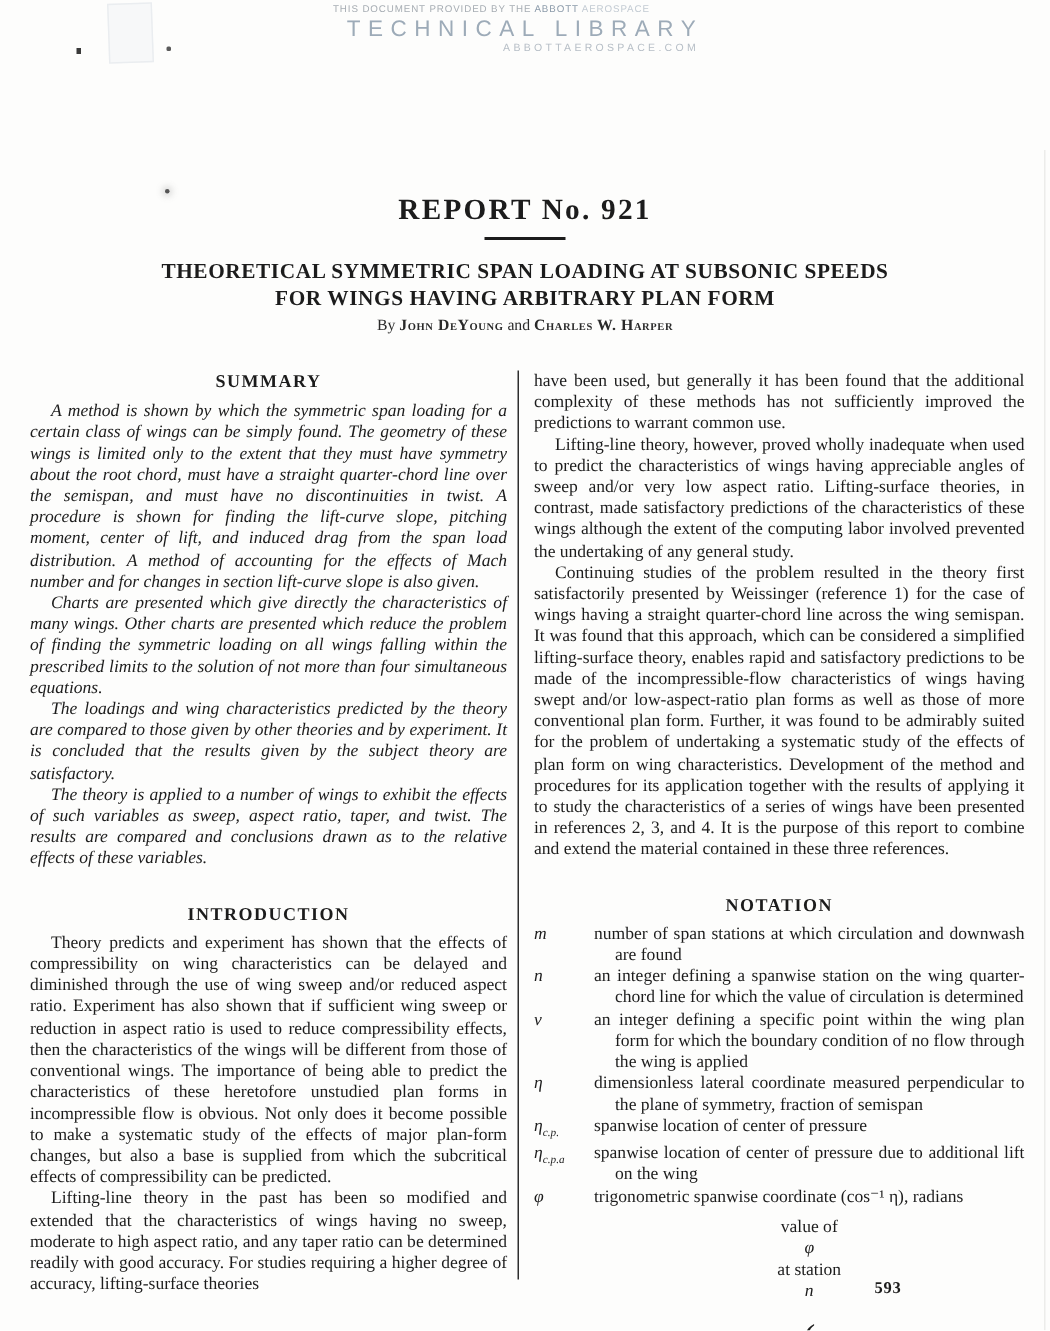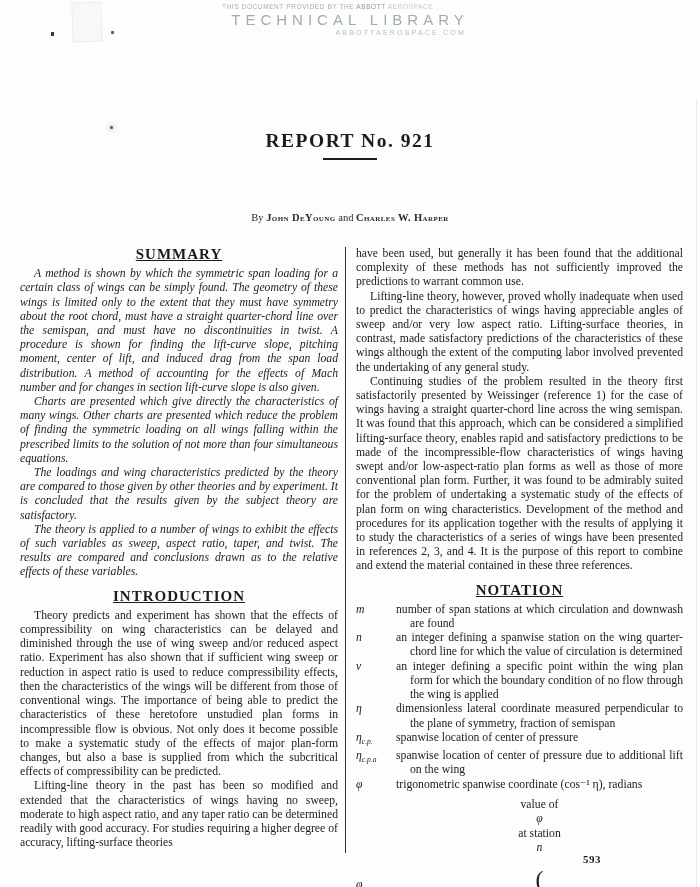--- a/index.html
+++ b/index.html
@@ -21,22 +21,22 @@
   .report-no{position:absolute;left:0;top:130px;width:700px;text-align:center;font-size:19.5px;font-weight:bold;letter-spacing:1.5px;}
   .title-rule{position:absolute;left:323px;top:158px;width:54px;height:2px;background:#1c1c1c;}
   .main-title{position:absolute;left:0;top:172px;width:700px;text-align:center;font-size:14.2px;font-weight:bold;line-height:18px;letter-spacing:.4px;}
   .byline{position:absolute;left:0;top:212px;width:700px;text-align:center;font-size:10.5px;color:#2a2a2a;}
   .byline .sc{font-variant:small-caps;letter-spacing:.4px;font-weight:bold;}
   
   .col{position:absolute;top:247px;font-size:11.7px;line-height:14.2px;text-align:justify;}
   .col-left{left:20px;width:318px;}
   .col-right{left:356px;width:327px;}
   .divider{position:absolute;left:345px;top:247px;width:1px;height:606px;background:#2e2e2e;}
-  .sec-head{font-size:15px;font-weight:bold;letter-spacing:1px;text-align:center;margin:0 0 6px 0;text-decoration:underline;}
-  .sec-head.mid{margin-top:9px;}
+  .sec-head{font-size:12px;font-weight:bold;letter-spacing:1px;text-align:center;margin:0 0 6px 0;}
+  .sec-head.mid{margin-top:22px;}
   .col p{margin:0;text-indent:14px;}
   .col p.noindent{text-indent:0;}
   .ital{font-style:italic;}
   
   .notation{margin-top:4px;text-align:left;}
   .n-row{display:flex;margin:0;}
   .n-sym{width:40px;flex-shrink:0;font-style:italic;}
   .n-sym sub{font-size:7.5px;font-style:italic;}
   .n-def{flex:1;padding-left:14px;text-indent:-14px;text-align:justify;}
   .n-def i{font-style:italic;}
@@ -65,20 +65,24 @@
   <div class="watermark"></div>
   <div class="brand-dot"></div>
   <div class="brand">
     <div class="brand-line1"><span>THIS DOCUMENT PROVIDED BY THE </span><span class="b-abbott">ABBOTT </span><span class="b-aero">AEROSPACE</span></div>
     <div class="brand-line2">TECHNICAL LIBRARY</div>
     <div class="brand-line3">ABBOTTAEROSPACE.COM</div>
   </div>
 
   <div class="report-no">REPORT No. 921</div>
   <div class="title-rule"></div>
+  <div class="main-title">
+    <div>THEORETICAL SYMMETRIC SPAN LOADING AT SUBSONIC SPEEDS</div>
+    <div>FOR WINGS HAVING ARBITRARY PLAN FORM</div>
+  </div>
   <div class="byline"><span>By </span><span class="sc">John DeYoung</span><span> and </span><span class="sc">Charles W. Harper</span></div>
 
   <div class="divider"></div>
 
   <div class="col col-left">
     <div class="sec-head">SUMMARY</div>
     <p class="ital">A method is shown by which the symmetric span loading for a certain class of wings can be simply found.  The geometry of these wings is limited only to the extent that they must have symmetry about the root chord, must have a straight quarter-chord line over the semispan, and must have no discontinuities in twist.  A procedure is shown for finding the lift-curve slope, pitching moment, center of lift, and induced drag from the span load distribution.  A method of accounting for the effects of Mach number and for changes in section lift-curve slope is also given.</p>
     <p class="ital">Charts are presented which give directly the characteristics of many wings.  Other charts are presented which reduce the problem of finding the symmetric loading on all wings falling within the prescribed limits to the solution of not more than four simultaneous equations.</p>
     <p class="ital">The loadings and wing characteristics predicted by the theory are compared to those given by other theories and by experiment.  It is concluded that the results given by the subject theory are satisfactory.</p>
     <p class="ital">The theory is applied to a number of wings to exhibit the effects of such variables as sweep, aspect ratio, taper, and twist.  The results are compared and conclusions drawn as to the relative effects of these variables.</p>

